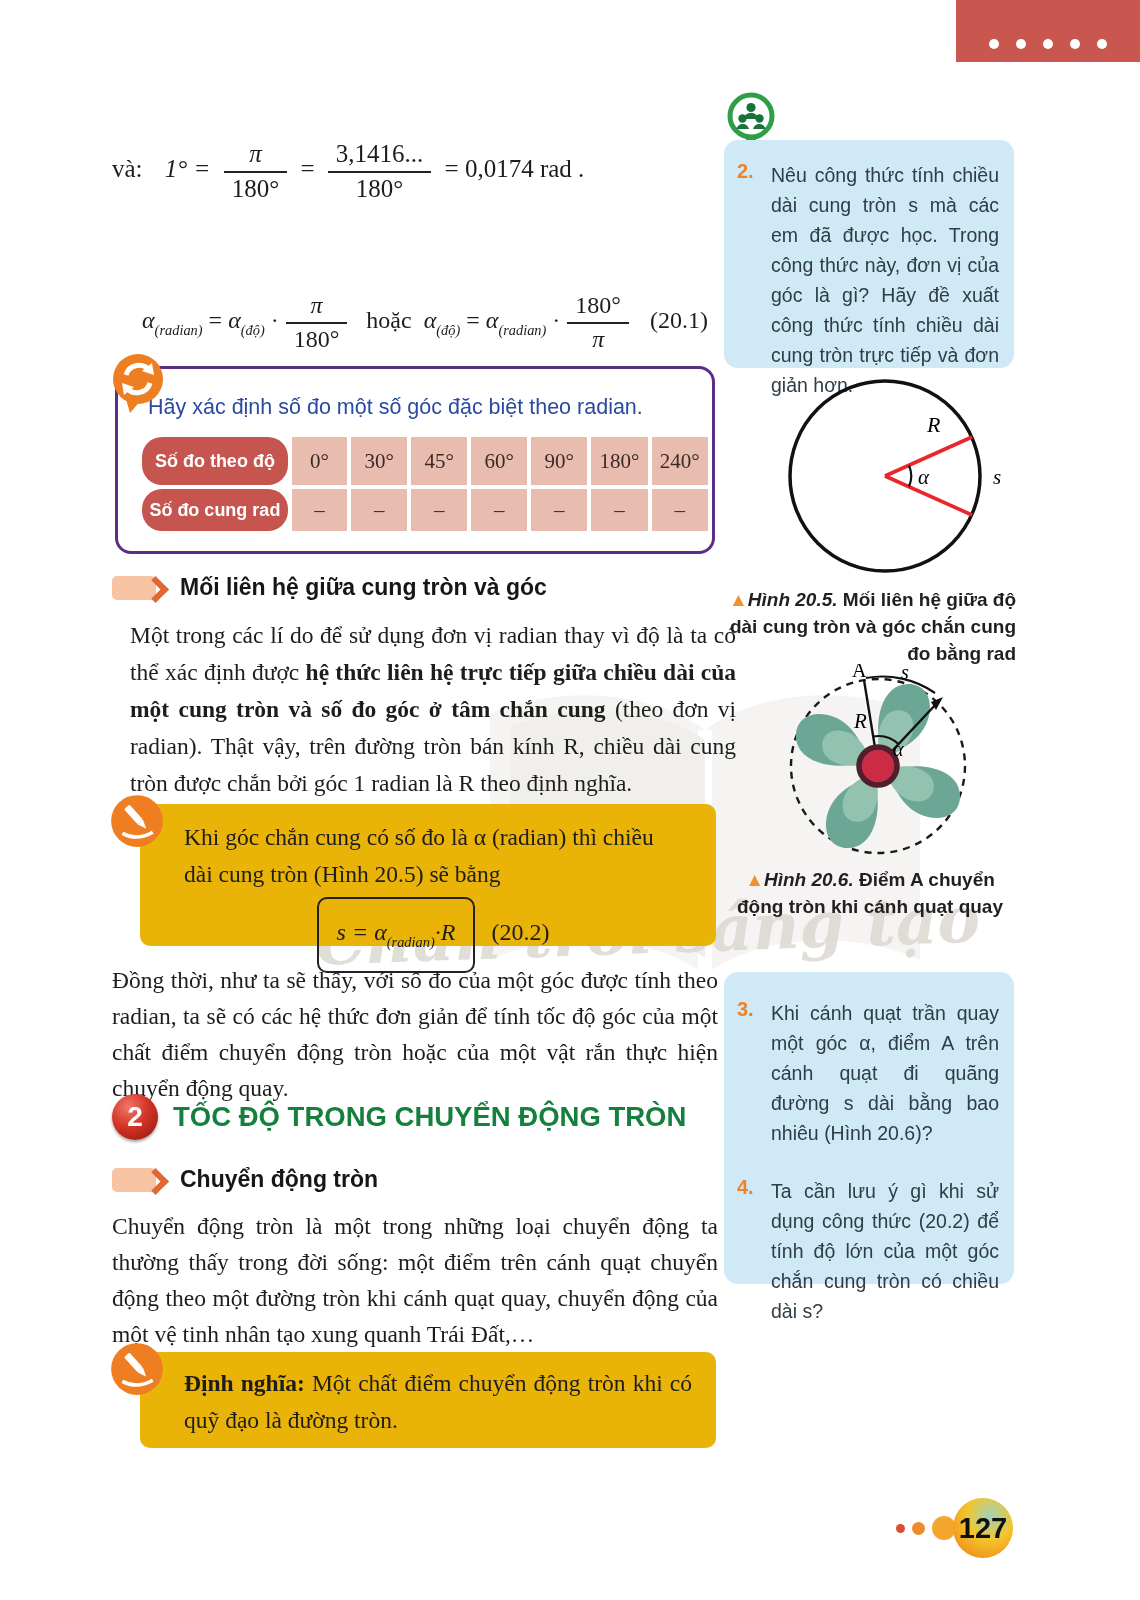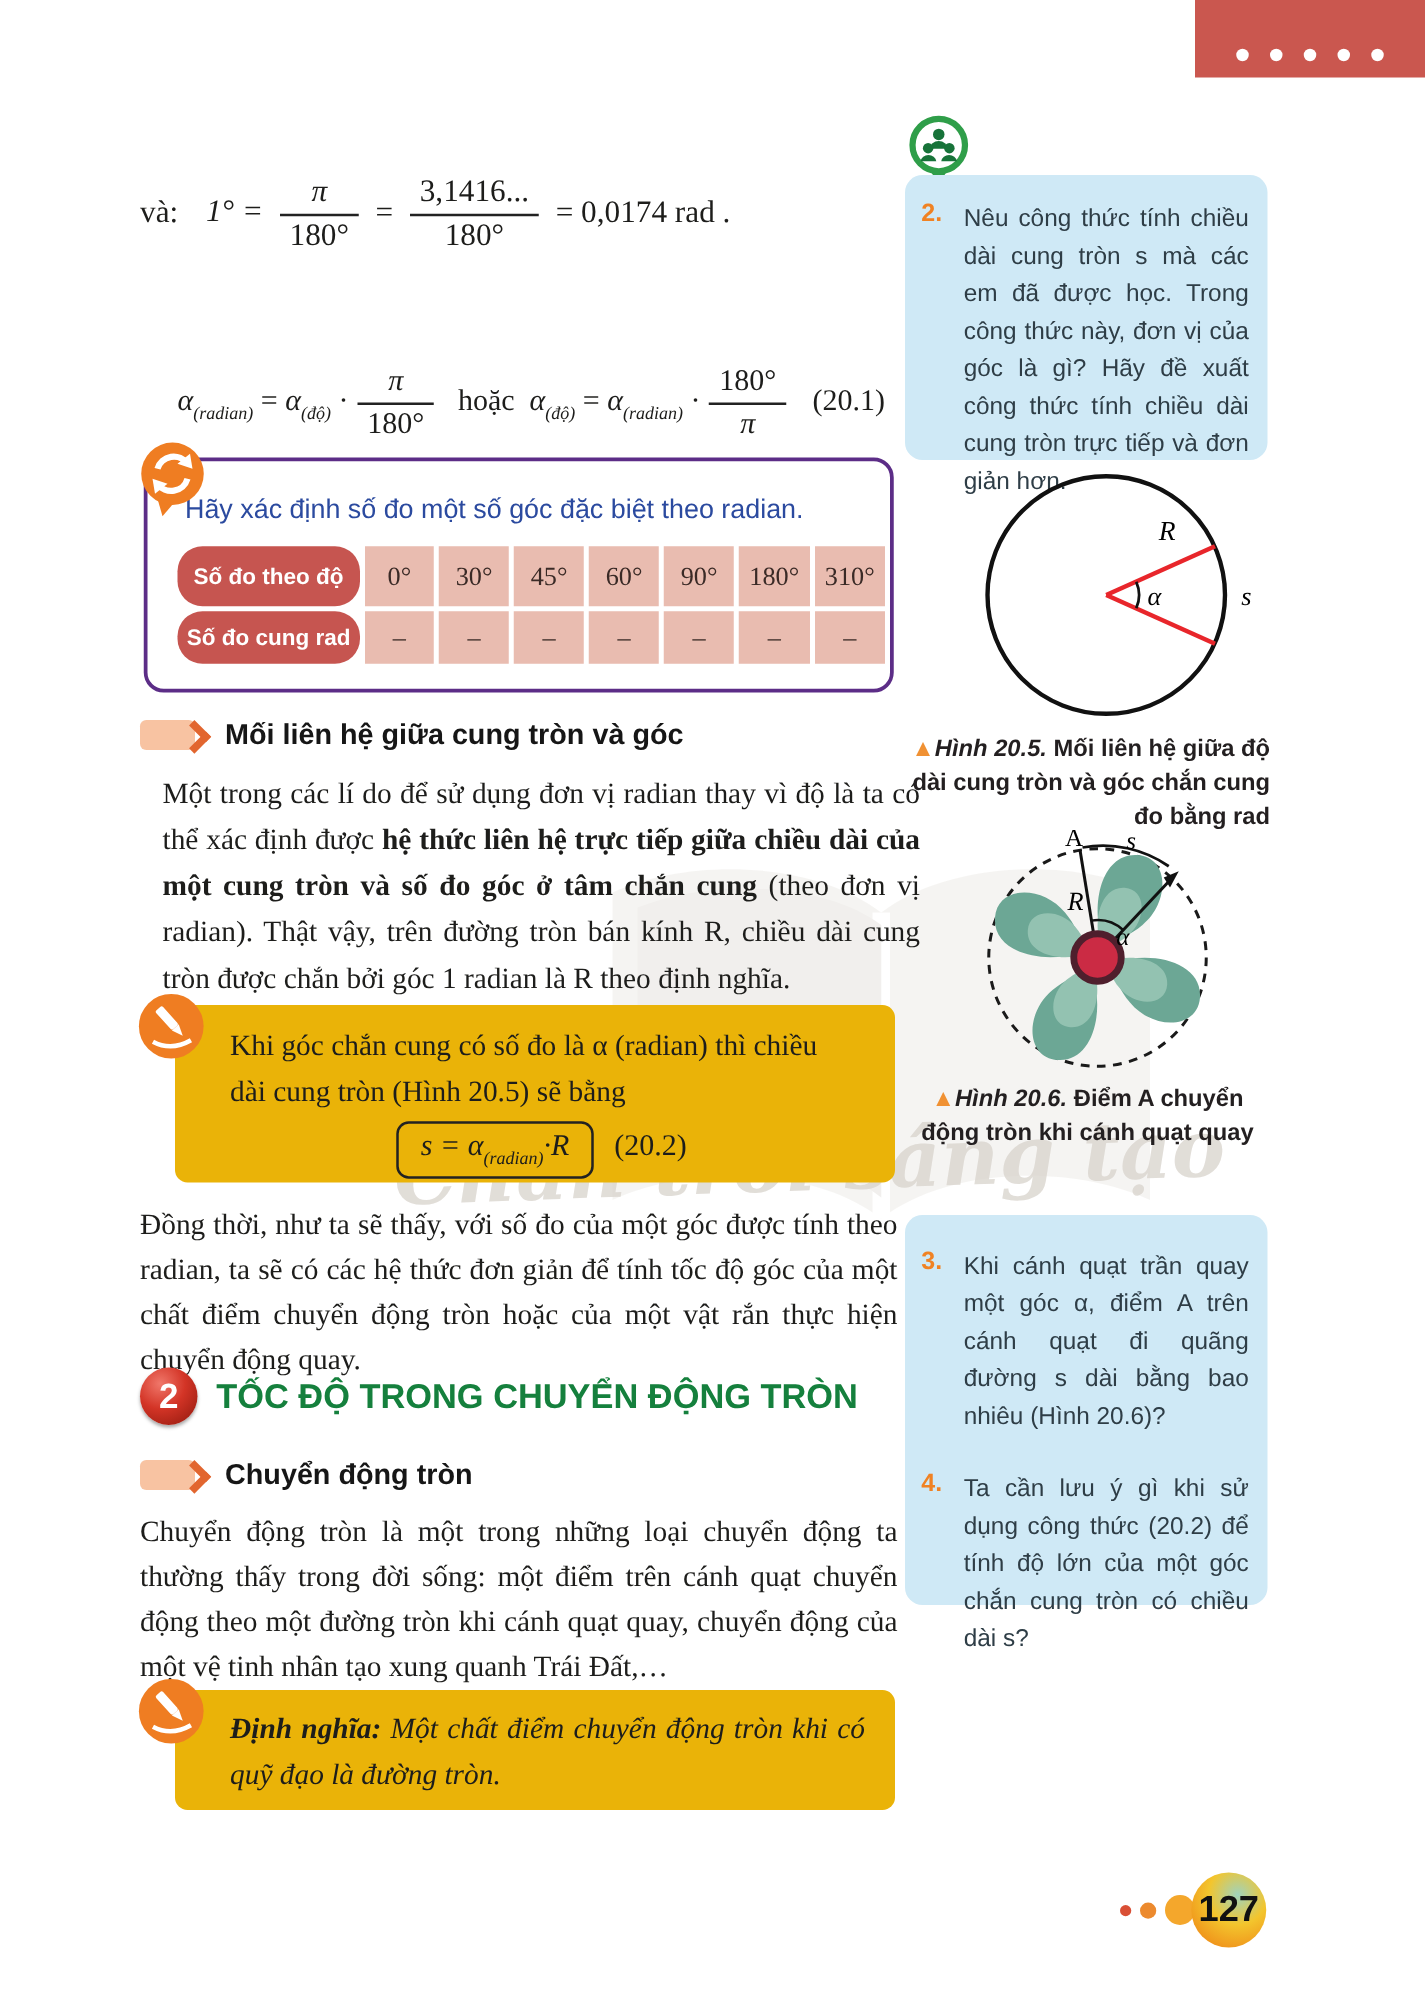--- a/index.html
+++ b/index.html
@@ -45,21 +45,21 @@
               border-top:6px solid #e2662f;border-right:6px solid #e2662f;transform:rotate(45deg);}
   .sec2{display:flex;align-items:center;gap:15px;}
   .sec2-badge{width:46px;height:46px;border-radius:50%;color:#fff;font-family:"Liberation Sans",sans-serif;
               font-weight:bold;font-size:28px;display:flex;align-items:center;justify-content:center;
               background:radial-gradient(circle at 35% 28%,#f0776a 0%,#d33426 45%,#8c170c 100%);
               box-shadow:0 2px 3px rgba(0,0,0,.35);}
   .sec2-title{font-family:"Liberation Sans",sans-serif;font-weight:bold;font-size:27.5px;color:#15803d;}
   
   .peachbox{background:#eab308;border-radius:10px;box-sizing:border-box;}
   .note-icon{width:54px;height:54px;}
-  .fbox{display:inline-block;border:2.5px solid #222;border-radius:10px;padding:5px 18px;}
+  .fbox{display:inline-block;border:2.5px solid #222;border-radius:10px;padding:20px 18px;}
   
   .bluebox{background:#cfe9f6;border-radius:14px;box-sizing:border-box;
            font-family:"Liberation Sans",sans-serif;color:#2e3d46;}
   .q-item{display:flex;gap:8px;}
   .q-num{color:#f08223;font-weight:bold;font-size:20px;flex:0 0 26px;}
   .q-text{font-size:19.5px;line-height:30px;text-align:justify;}
   .figcap{font-family:"Liberation Sans",sans-serif;font-weight:bold;font-size:19px;
           line-height:27px;text-align:center;color:#231f20;}
   .figcap .tri{color:#f09133;font-style:normal;}
   .figcap .fl{font-style:italic;}
@@ -128,21 +128,21 @@
     <table class="act-table">
       <tbody>
           <tr>
         <td class="lbl">Số đo theo độ</td>
         <td class="cell">0°</td>
         <td class="cell">30°</td>
         <td class="cell">45°</td>
         <td class="cell">60°</td>
         <td class="cell">90°</td>
         <td class="cell">180°</td>
-        <td class="cell">310°</td>
+        <td class="cell">240°</td>
       </tr>
       <tr>
         <td class="lbl">Số đo cung rad</td>
         <td class="cell">–</td>
         <td class="cell">–</td>
         <td class="cell">–</td>
         <td class="cell">–</td>
         <td class="cell">–</td>
         <td class="cell">–</td>
         <td class="cell">–</td>
@@ -191,21 +191,21 @@
   <div class="abs z1 subhead" style="left:112px;top:1166px;">
     <span class="lead">
         <span class="pill"></span>
         <span class="chev"></span>
       </span>
     <span>Chuyển động tròn</span>
   </div>
 
   <div class="abs z1 para" style="left:112px;top:1208px;width:606px;line-height:36px;">Chuyển động tròn là một trong những loại chuyển động ta thường thấy trong đời sống: một điểm trên cánh quạt chuyển động theo một đường tròn khi cánh quạt quay, chuyển động của một vệ tinh nhân tạo xung quanh Trái Đất,…</div>
 
-  <div class="abs z1 peachbox" style="left:140px;top:1352px;width:576px;height:96px;padding:13px 24px 0 44px;font-style:italic;">
+  <div class="abs z1 peachbox" style="left:140px;top:1352px;width:576px;height:96px;padding:13px 24px 0 44px;">
     <div class="para"><b>Định nghĩa:</b><span> Một chất điểm chuyển động tròn khi có quỹ đạo là đường tròn.</span></div>
   </div>
   <svg class="abs z1 note-icon" style="left:110px;top:1342px;" viewBox="0 0 48 48">
     <circle cx="24" cy="24" r="23" fill="#ef7d22"></circle>
     <g transform="rotate(-42 24 22)">
       <rect x="21" y="8" width="6.5" height="18" rx="1.5" fill="#fff"></rect>
       <polygon points="21,26 27.5,26 24.2,34" fill="#fff"></polygon>
     </g>
     <path d="M11 35 q13 7 27 -1" stroke="#fff" stroke-width="3.2" fill="none"></path>
   </svg>

